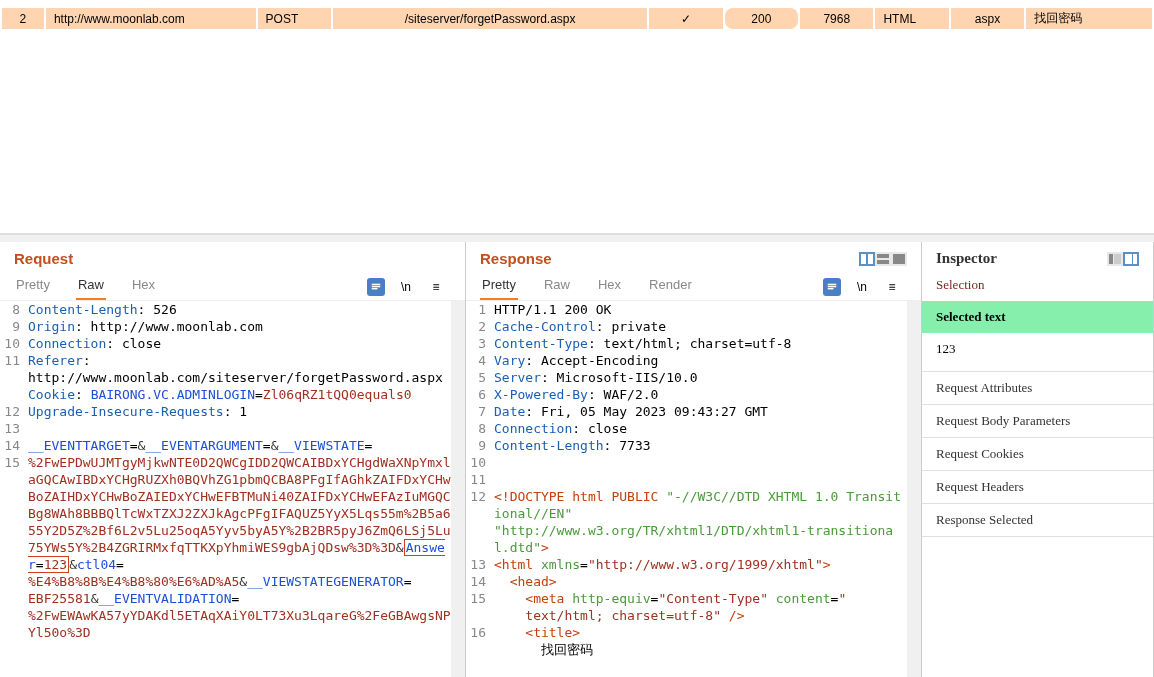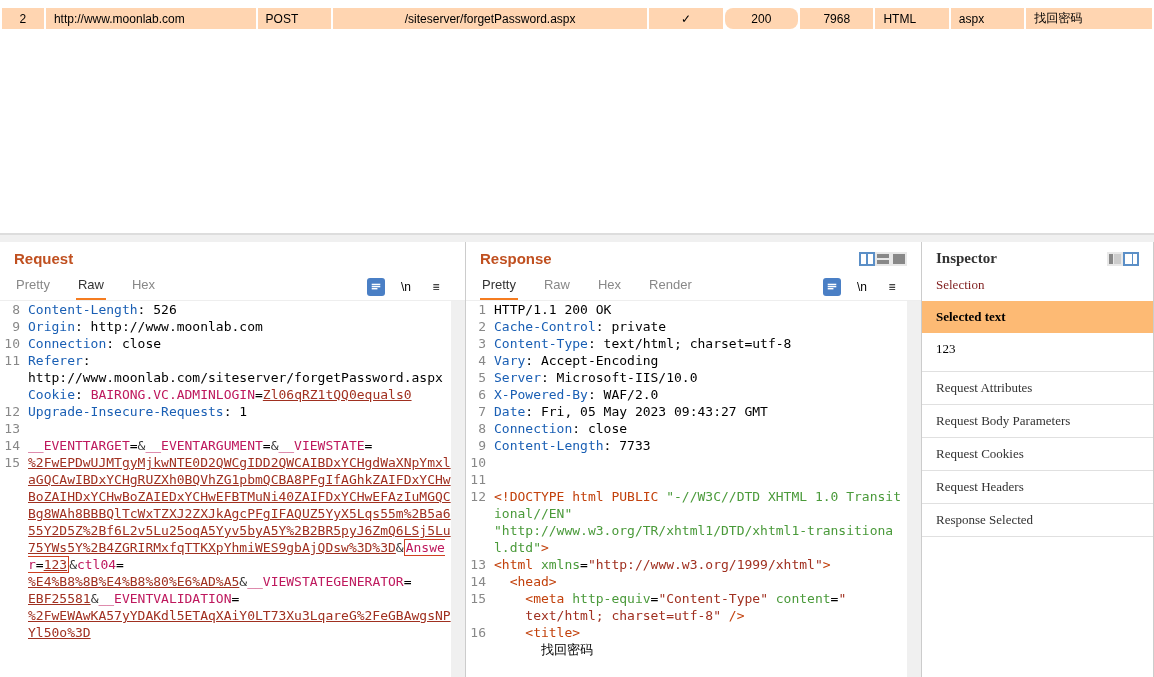--- a/index.html
+++ b/index.html
@@ -35,44 +35,44 @@
 .tab-icons { display: flex; gap: 12px; align-items: center; padding-right: 6px; }
 .icon-btn { cursor: pointer; width: 18px; height: 18px; display: flex; align-items: center; justify-content: center; }
 .blue-badge { background: #4a7fc5; color: #fff; border-radius: 3px; padding: 1px 4px; font-size: 11px; }
 
 .code-area { display: flex; flex: 1; overflow: hidden; font-family: "Consolas", "Monaco", monospace; font-size: 13px; line-height: 17px; position: relative; }
 .gutter { width: 24px; text-align: right; padding-right: 4px; color: #888; user-select: none; background: #fff; }
 .code-content { flex: 1; padding-left: 4px; white-space: pre-wrap; word-break: break-all; overflow: hidden; }
 .code-scrollbar { width: 14px; background: #f0f0f0; }
 
 .hn { color: #1a5fb4; }
-.param { color: #be185d; }
-.pval { color: #a03020; text-decoration: underline; }
+.param { color: #1d4ed8; }
+.pval { color: #a03020; }
 .amp { color: #333; }
 .hl-box { border: 1.5px solid #d04020; padding: 0 1px; }
 
 .html-tag { color: #c2410c; }
 .html-kw { color: #4a9a3a; }
 .html-str { color: #a03020; }
 
 .insp-section { border-bottom: 1px solid #e0e0e0; }
 .insp-row { padding: 8px 14px; font-size: 13px; color: #333; }
 .insp-label { padding: 8px 14px; font-size: 13px; color: #7f1d1d; }
-.insp-sel-text { background: #fdba74; padding: 8px 14px; font-weight: bold; font-size: 13px; }
+.insp-sel-text { background: #86efac; padding: 8px 14px; font-weight: bold; font-size: 13px; }
 .insp-sel-val { padding: 8px 14px 14px; font-size: 13px; }
 
 .col-num { width: 40px; text-align: center; }
 .col-host { width: 200px; }
 .col-method { width: 70px; }
 .col-path { width: 300px; text-align: center; }
 .col-check { width: 70px; text-align: center; }
 .col-status { width: 70px; text-align: center; border-radius: 8px; }
 .col-len { width: 70px; text-align: center; }
 .col-mime { width: 70px; }
-.col-ext { width: 70px; }
+.col-ext { width: 70px; text-align: center; }
 .col-title { width: 120px; }
 </style>
 </head>
 <body>
 
 <div class="top-area">
   <table class="top-table">
     <tbody>
         <tr class="row-header">
       <td class="col-num"></td>

